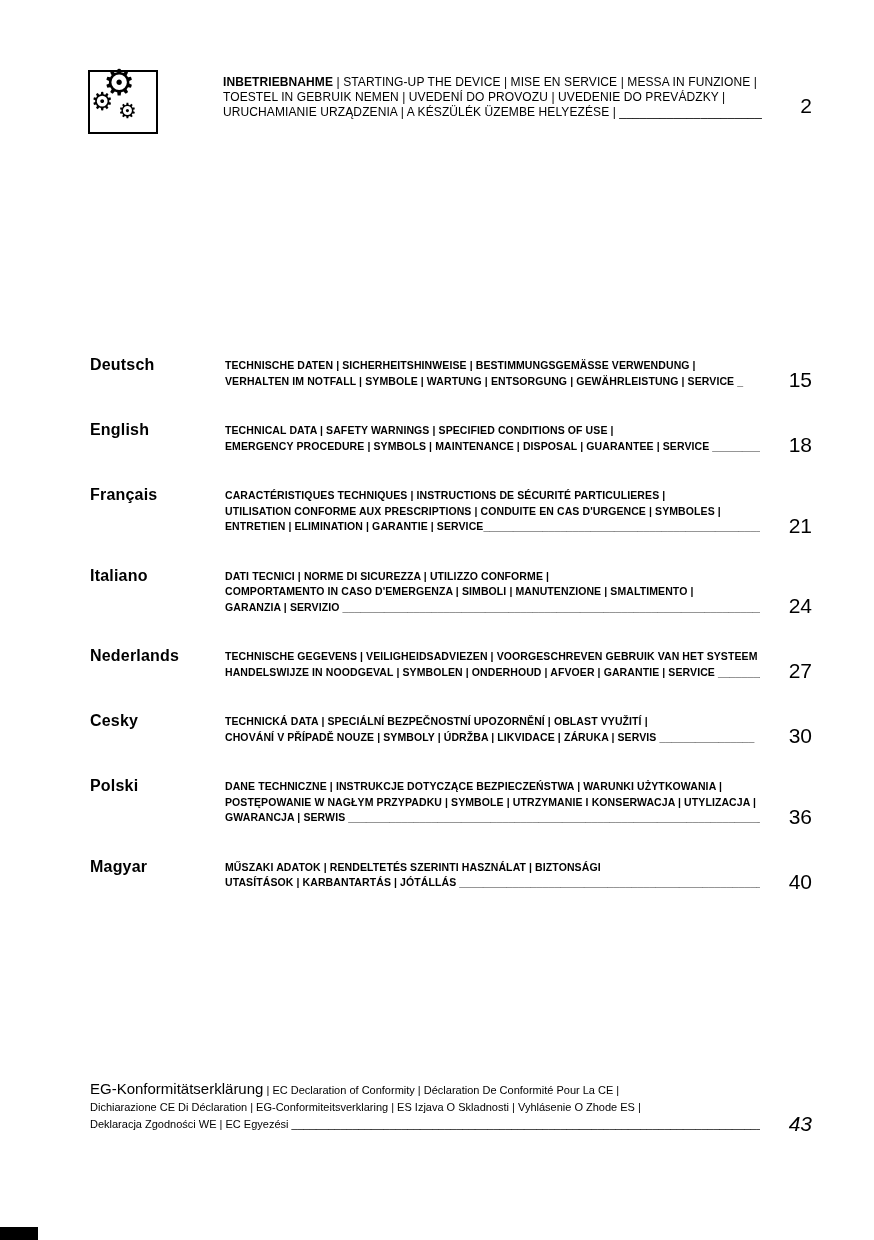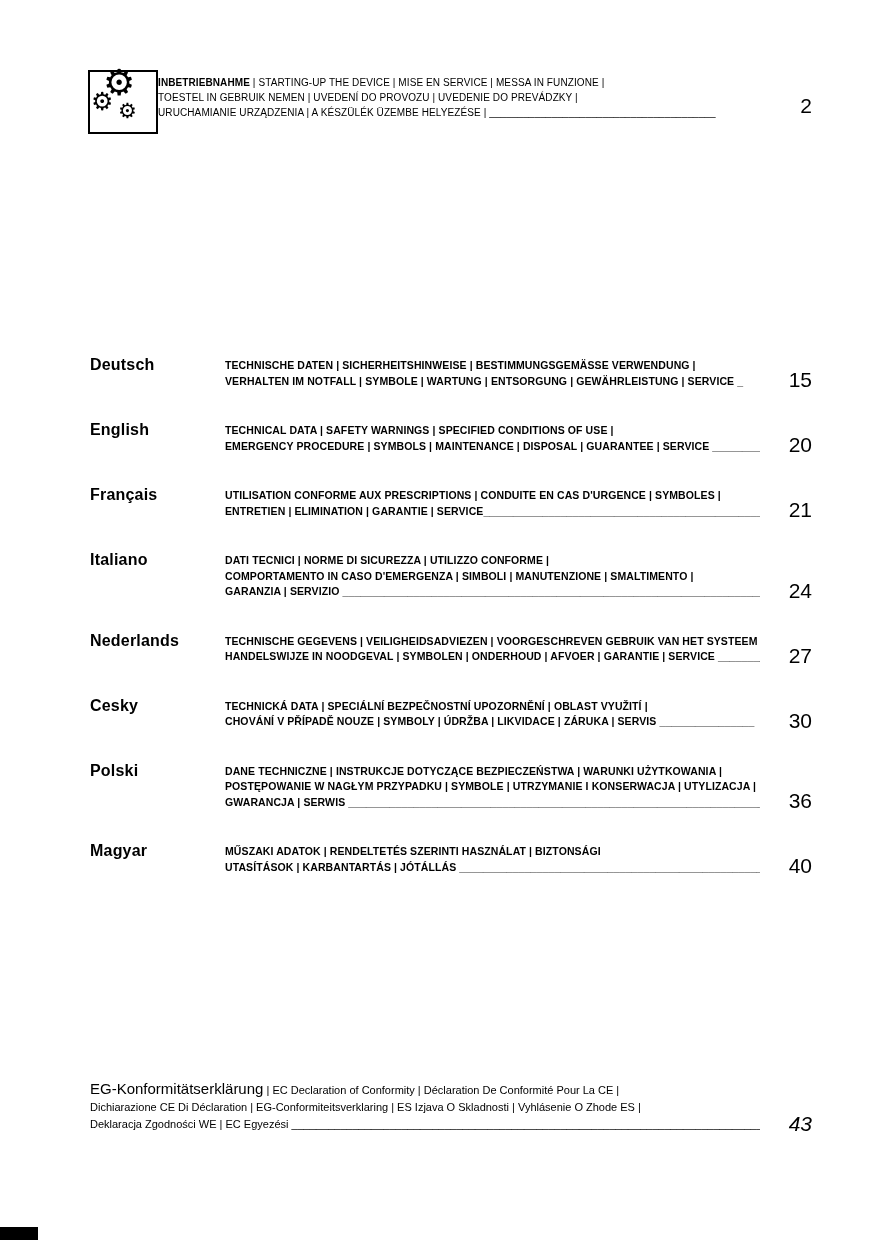--- a/index.html
+++ b/index.html
@@ -25,21 +25,22 @@
     border:2.5px solid #000;
     flex:0 0 auto;
   }
   .icon-box span { position:absolute; line-height:1; color:#000; }
   .gear-1 { font-size:36px; top:-7px; left:13px; }
   .gear-2 { font-size:25px; top:17px; left:1px; }
   .gear-3 { font-size:21px; top:28px; left:28px; }
 
   .header-desc {
     flex:1 1 auto;
-    font-size:10px;
+    margin-left:65px;
+    font-size:12px;
     line-height:15px;
     padding-top:5px;
     letter-spacing:0.1px;
     min-width:0;
   }
   .header-desc .h-line { white-space:nowrap; overflow:hidden; }
   .h-bold { font-weight:bold; }
 
   .header-page {
     flex:0 0 50px;
@@ -138,26 +139,27 @@
         </div>
     <div class="pnum">15</div>
   </div>
 
   <div class="entry">
     <div class="lang">English</div>
     <div class="desc">
           <div>TECHNICAL DATA | SAFETY WARNINGS | SPECIFIED CONDITIONS OF USE |</div>
           <div>EMERGENCY PROCEDURE | SYMBOLS | MAINTENANCE | DISPOSAL | GUARANTEE | SERVICE ____________</div>
         </div>
-    <div class="pnum">20</div>
+    <div class="pnum">18</div>
   </div>
 
   <div class="entry">
     <div class="lang">Français</div>
     <div class="desc">
+          <div>CARACTÉRISTIQUES TECHNIQUES | INSTRUCTIONS DE SÉCURITÉ PARTICULIERES |</div>
           <div>UTILISATION CONFORME AUX PRESCRIPTIONS | CONDUITE EN CAS D'URGENCE | SYMBOLES |</div>
           <div>ENTRETIEN | ELIMINATION | GARANTIE | SERVICE__________________________________________________</div>
         </div>
     <div class="pnum">21</div>
   </div>
 
   <div class="entry">
     <div class="lang">Italiano</div>
     <div class="desc">
           <div>DATI TECNICI | NORME DI SICUREZZA | UTILIZZO CONFORME |</div>

